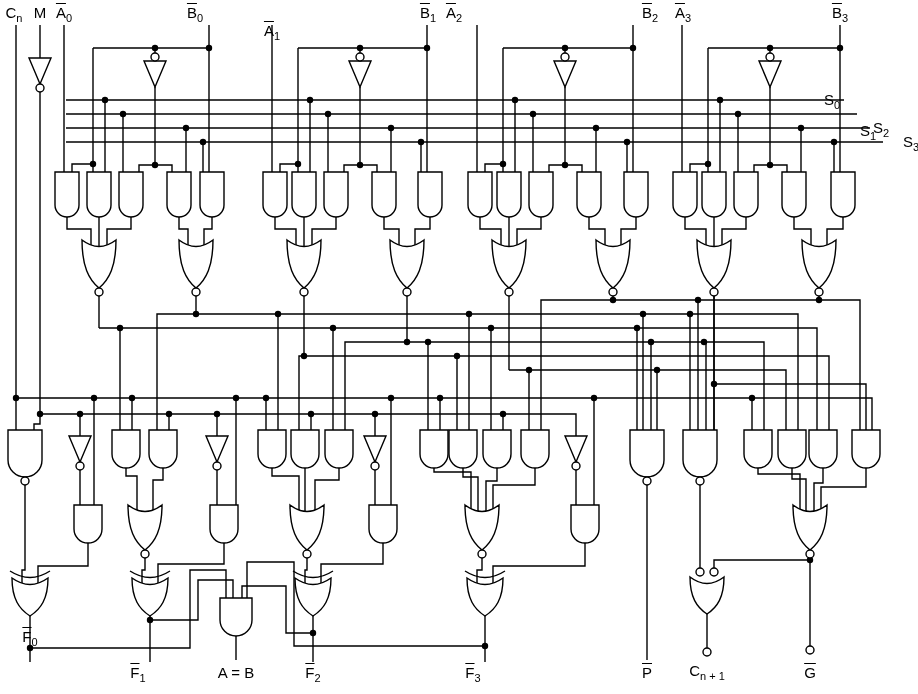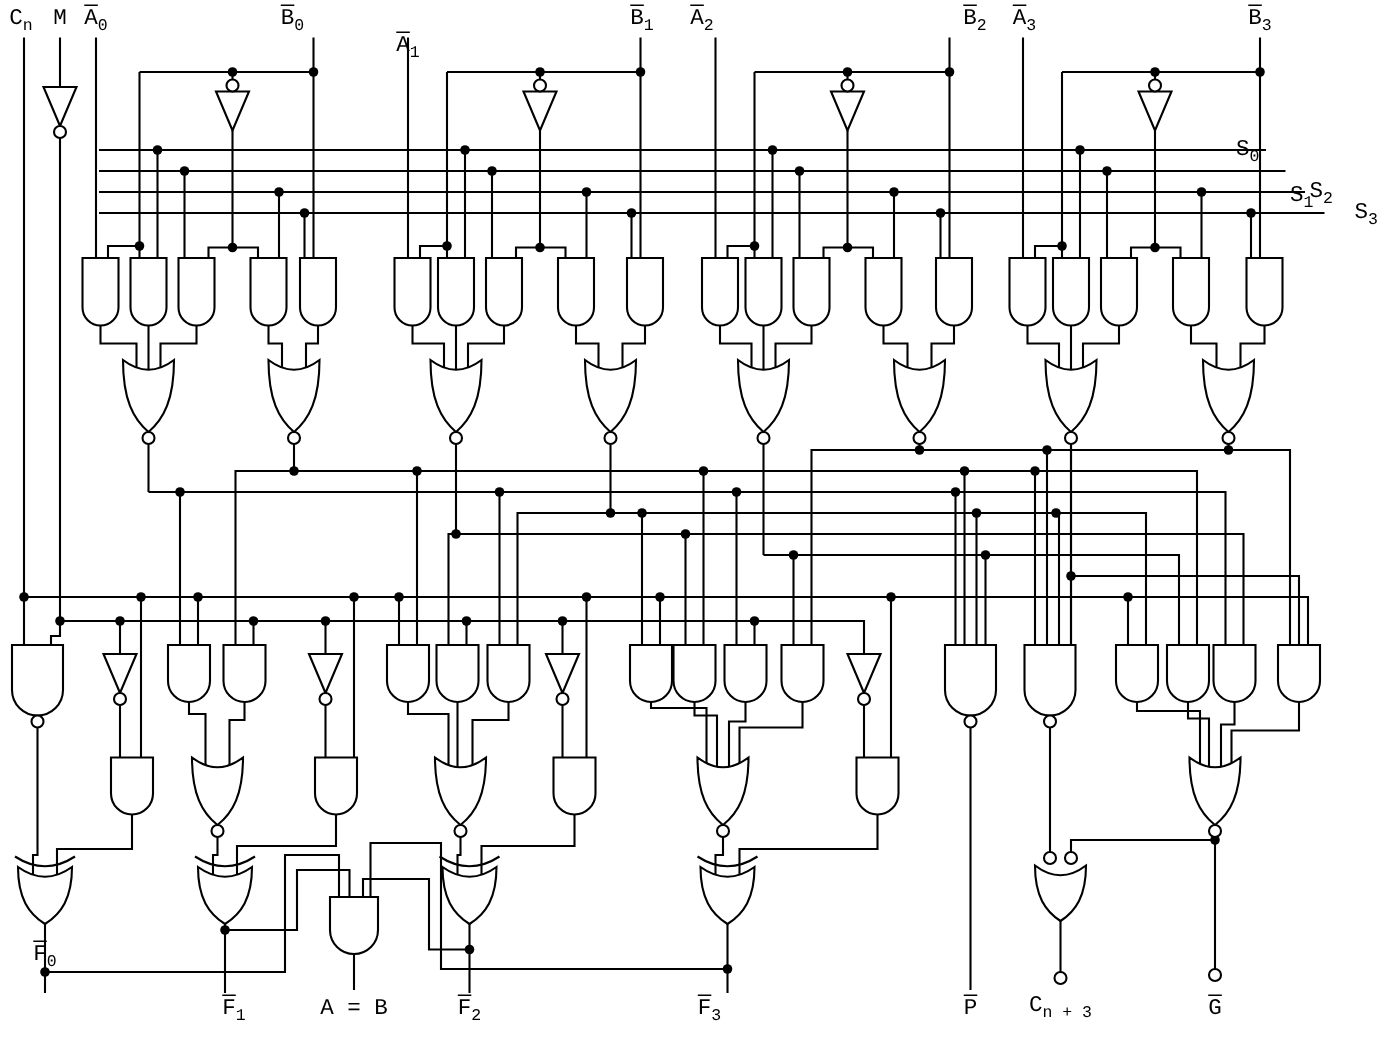--- a/index.html
+++ b/index.html
@@ -1,18 +1,18 @@
 <!DOCTYPE html>
 <html><head>
 <meta charset="utf-8">
 <style>
   html,body{margin:0;padding:0;background:#fff;}
   .stage{position:relative;width:918px;height:694px;background:#ffffff;overflow:hidden;}
   .stage svg{position:absolute;left:0;top:0;}
-  .lbl{position:absolute;font-family:Liberation Mono, monospace;font-size:15px;
+  .lbl{position:absolute;font-family:Liberation Sans, sans-serif;font-size:15px;
        color:#000;white-space:nowrap;transform:translateX(-50%);line-height:17px;}
   .lbl.la{transform:none;}
   .lbl sub{font-size:11px;vertical-align:-4px;letter-spacing:0;}
   .ov{text-decoration:overline;}
 </style>
 </head>
 <body>
 
 <div class="stage">
   <svg id="circuit" width="918" height="694" viewBox="0 0 918 694">
@@ -351,31 +351,31 @@
       <circle cx="810" cy="650" r="4" fill="#fff" stroke="#000000" stroke-width="1.4"></circle>
       <circle cx="707" cy="652" r="4" fill="#fff" stroke="#000000" stroke-width="1.4"></circle>
     </svg>
 
   <div class="lbl" style="left:14px;top:4px"><span>C</span><sub>n</sub></div>
   <div class="lbl" style="left:40px;top:4px"><span>M</span></div>
   <div class="lbl" style="left:64px;top:4px"><span class="ov">A</span><sub>0</sub></div>
   <div class="lbl" style="left:195px;top:4px"><span class="ov">B</span><sub>0</sub></div>
   <div class="lbl" style="left:272px;top:22px"><span class="ov">A</span><sub>1</sub></div>
   <div class="lbl" style="left:428px;top:4px"><span class="ov">B</span><sub>1</sub></div>
-  <div class="lbl" style="left:468px;top:4px"><span class="ov">A</span><sub>2</sub></div>
+  <div class="lbl" style="left:454px;top:4px"><span class="ov">A</span><sub>2</sub></div>
   <div class="lbl" style="left:650px;top:4px"><span class="ov">B</span><sub>2</sub></div>
   <div class="lbl" style="left:683px;top:4px"><span class="ov">A</span><sub>3</sub></div>
   <div class="lbl" style="left:840px;top:4px"><span class="ov">B</span><sub>3</sub></div>
 
   <div class="lbl la" style="left:824px;top:91px"><span>S</span><sub>0</sub></div>
   <div class="lbl la" style="left:860px;top:122px"><span>S</span><sub>1</sub></div>
   <div class="lbl la" style="left:873px;top:119px"><span>S</span><sub>2</sub></div>
   <div class="lbl la" style="left:903px;top:133px"><span>S</span><sub>3</sub></div>
 
   <div class="lbl" style="left:30px;top:628px"><span class="ov">F</span><sub>0</sub></div>
-  <div class="lbl" style="left:156px;top:664px"><span class="ov">F</span><sub>1</sub></div>
+  <div class="lbl" style="left:138px;top:664px"><span class="ov">F</span><sub>1</sub></div>
   <div class="lbl" style="left:236px;top:664px"><span>A = B</span></div>
   <div class="lbl" style="left:313px;top:664px"><span class="ov">F</span><sub>2</sub></div>
   <div class="lbl" style="left:473px;top:664px"><span class="ov">F</span><sub>3</sub></div>
   <div class="lbl" style="left:647px;top:664px"><span class="ov">P</span></div>
-  <div class="lbl" style="left:707px;top:662px"><span>C</span><sub>n + 3</sub></div>
+  <div class="lbl" style="left:707px;top:662px"><span>C</span><sub>n + 1</sub></div>
   <div class="lbl" style="left:810px;top:664px"><span class="ov">G</span></div>
 </div>
 
 </body></html>

